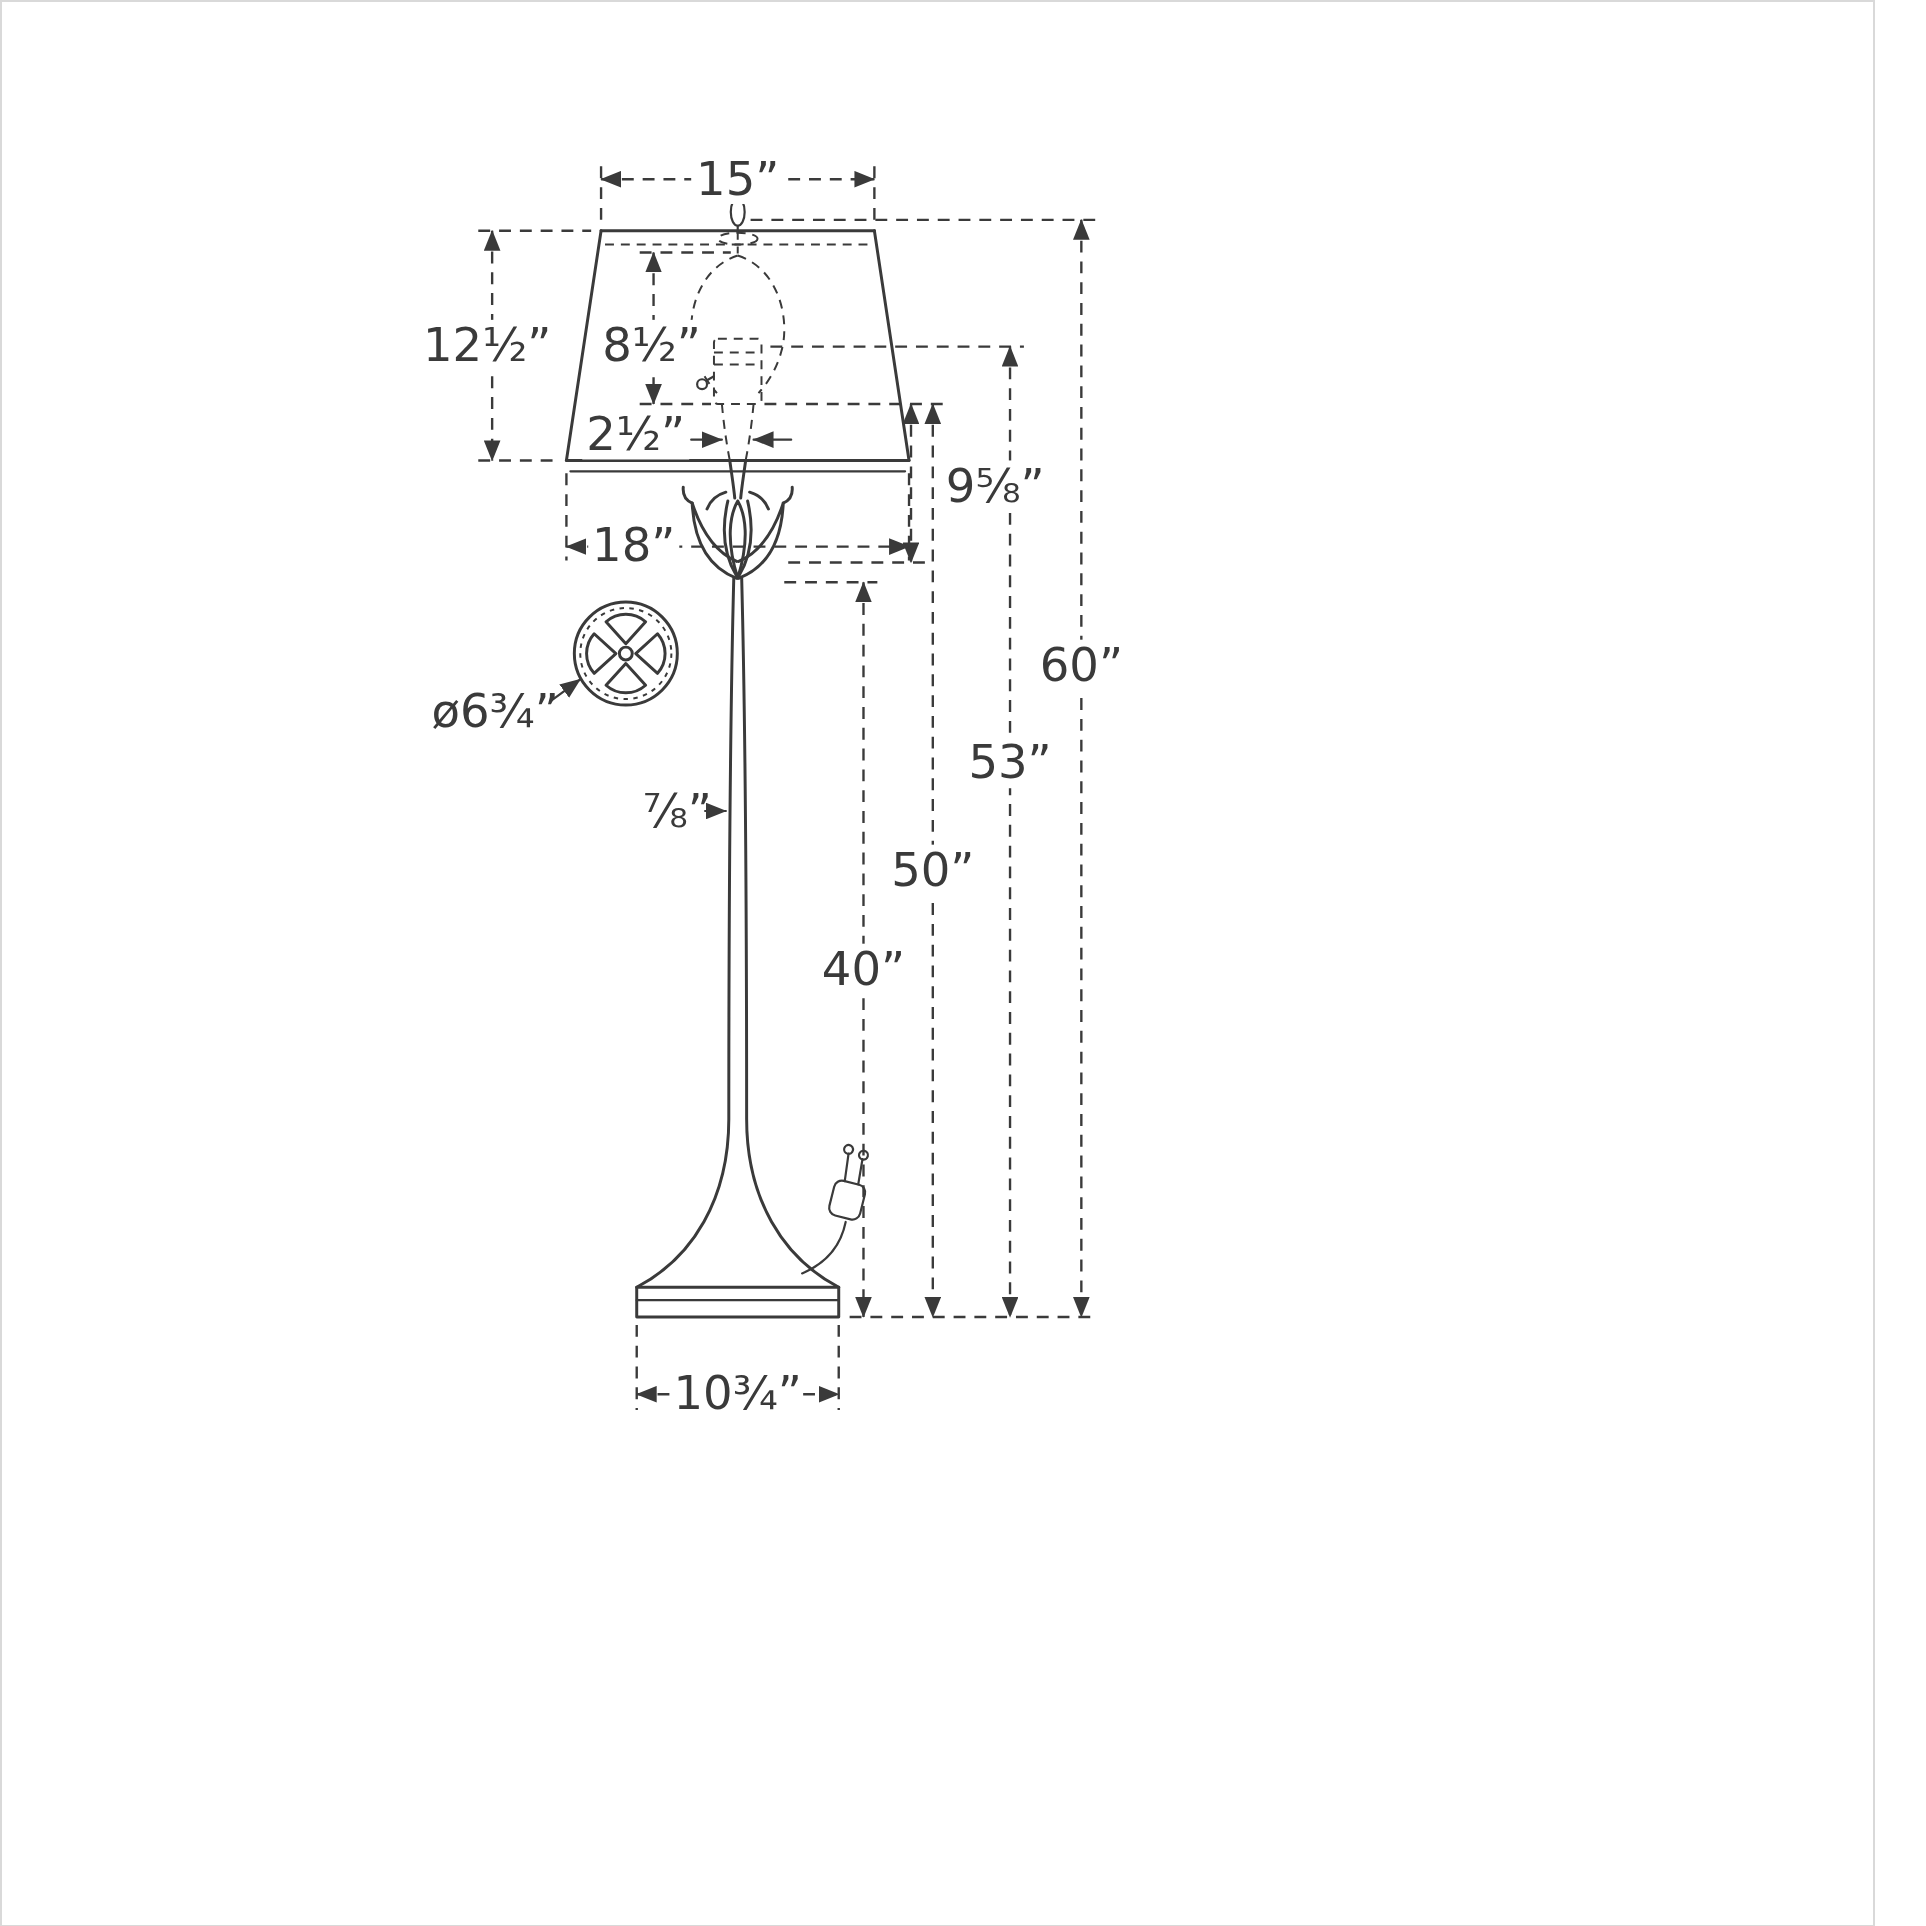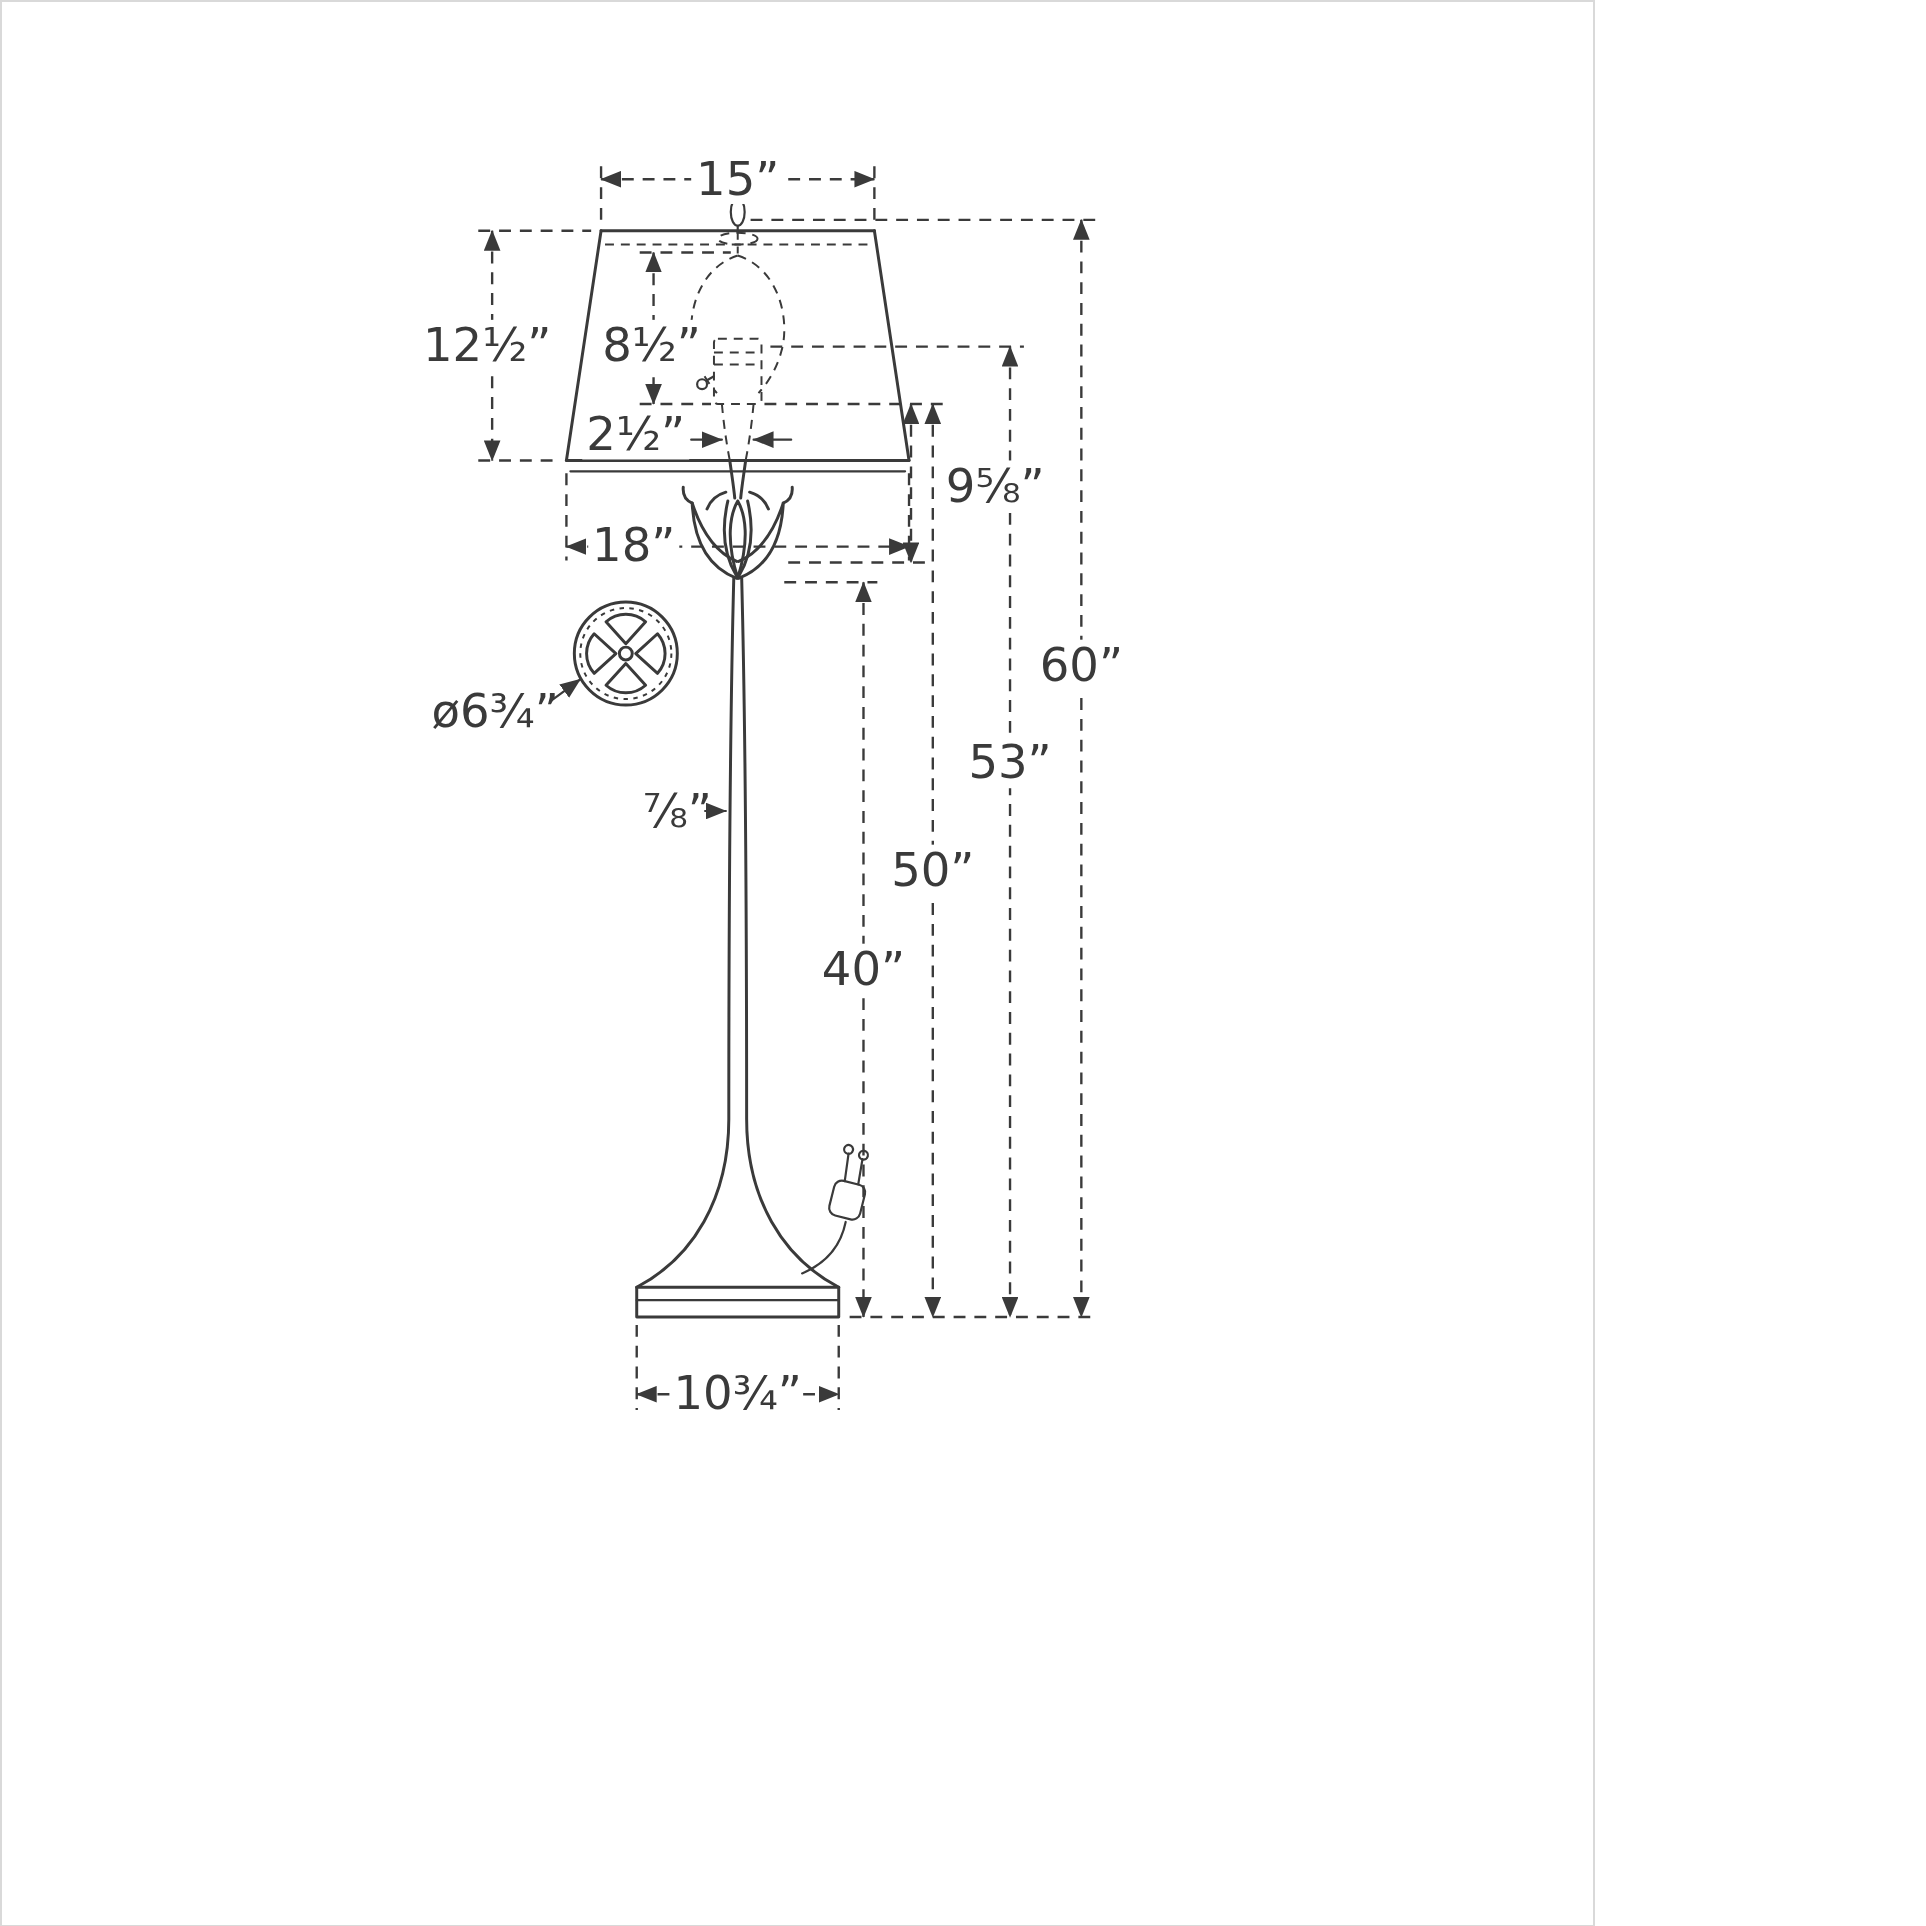--- a/index.html
+++ b/index.html
@@ -1,18 +1,18 @@
 <!DOCTYPE html>
 <html style="--ink: #3a3a3a; --paper: #ffffff; --frame: #d9d9d9;"><head>
 <meta charset="utf-8">
 <style>
   :root { --ink:#3a3a3a; --paper:#ffffff; --frame:#d9d9d9; }
   html,body { margin:0; padding:0; background:var(--paper); }
   .canvas {
-    width:1595px; height:1927px; position:relative;
+    width:1875px; height:1927px; position:relative;
     background:var(--paper);
     box-shadow: inset 0 0 0 2px var(--frame);
   }
   svg { display:block; }
   
   .s3 { stroke:var(--ink); stroke-width:3; fill:none; stroke-linecap:round; stroke-linejoin:round; }
   .s2 { stroke:var(--ink); stroke-width:2.2; fill:none; stroke-linecap:round; stroke-linejoin:round; }
   
   .d  { stroke:var(--ink); stroke-width:2.4; fill:none; stroke-dasharray:12 9; stroke-linecap:butt; }
   .dt { stroke:var(--ink); stroke-width:2; fill:none; stroke-dasharray:9 7; }

